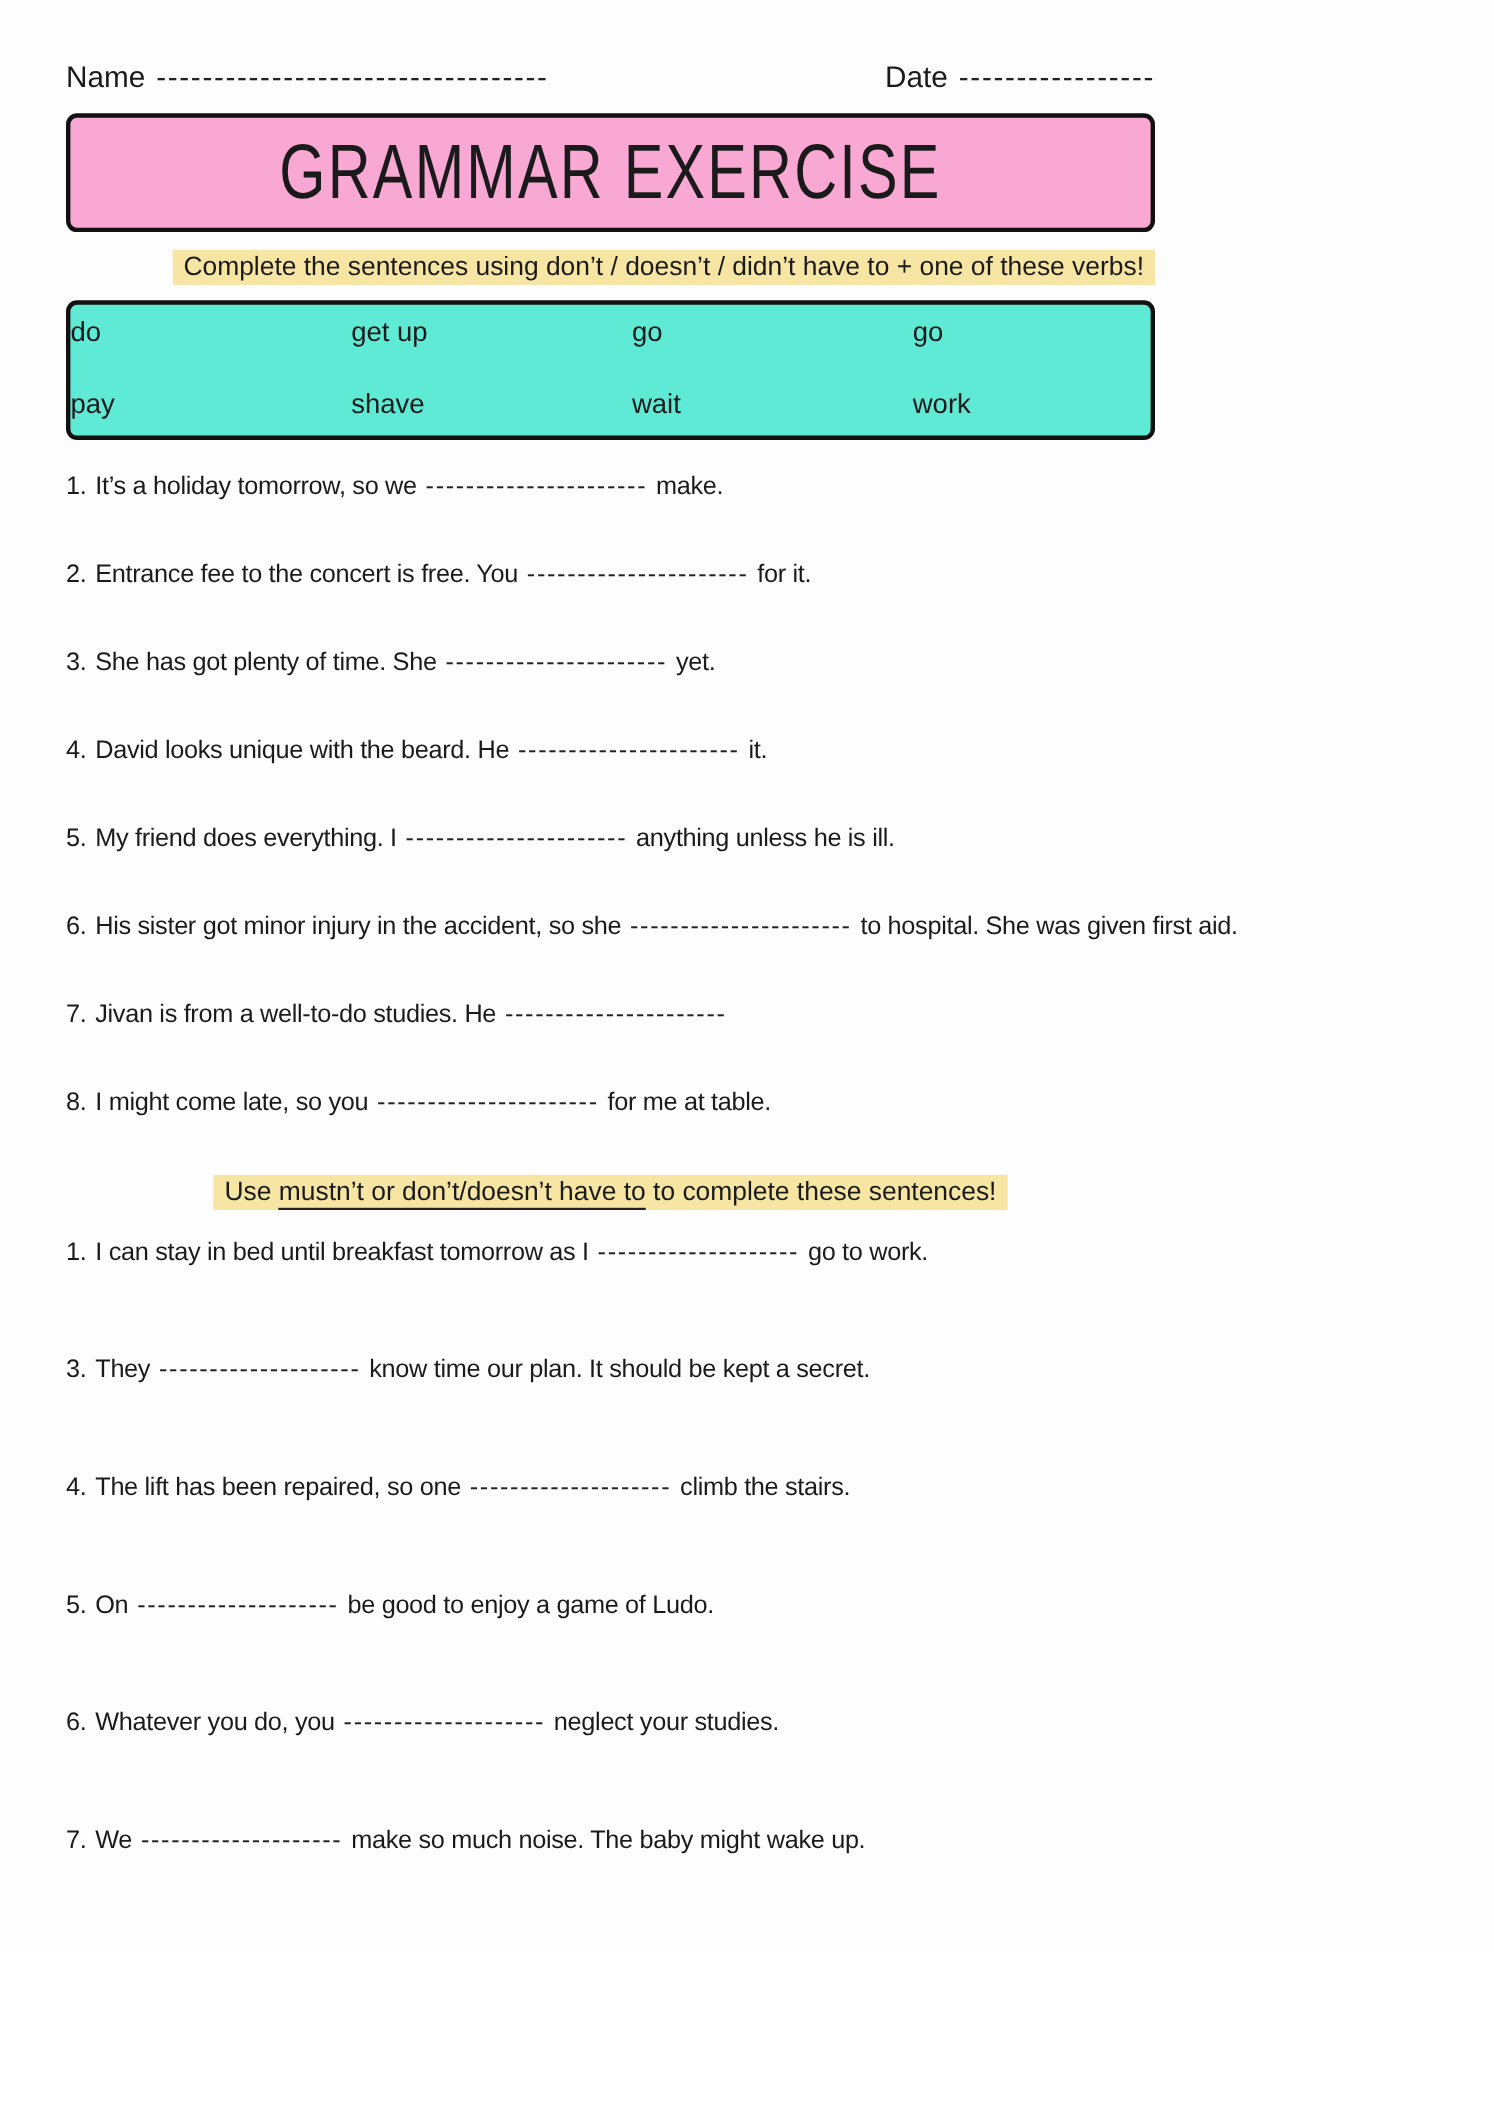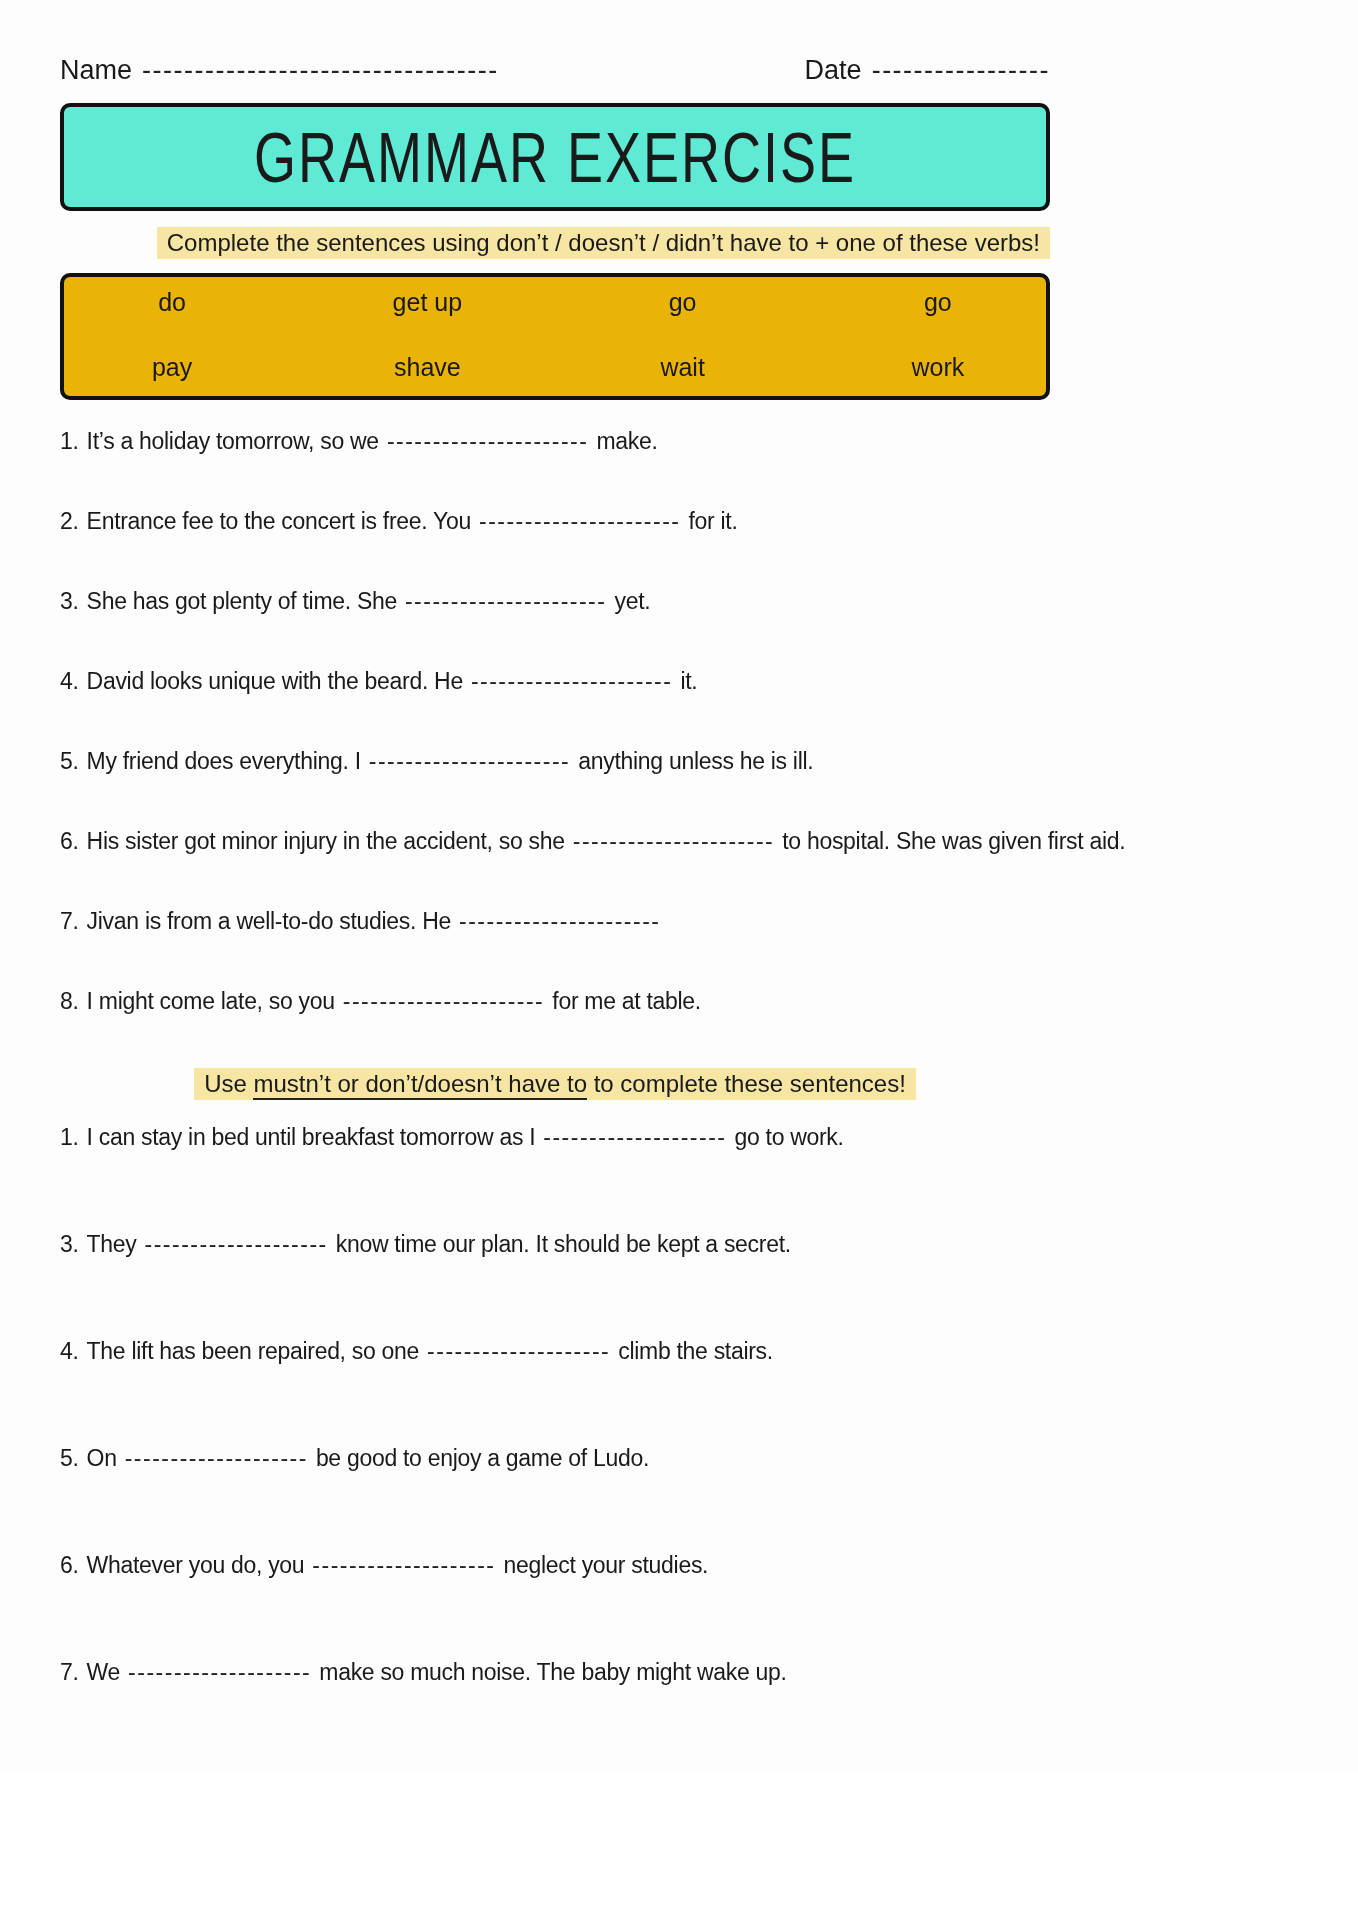--- a/index.html
+++ b/index.html
@@ -21,42 +21,42 @@
     display:flex;justify-content:space-between;align-items:flex-end;
     padding-top:55px;font-size:27px;line-height:30px;
   }
   .hgroup{display:flex;align-items:flex-end;gap:10px;white-space:nowrap;}
   .blank{letter-spacing:1.5px;white-space:nowrap;color:#222;}
   
   .title-box{
     margin-top:18px;height:100px;
     border:4px solid #111;border-radius:10px;
     display:flex;align-items:center;justify-content:center;
-    background:#5eead4;
+    background:#f9a8d4;
   }
   .title{
     font-size:54px;font-weight:500;letter-spacing:2px;
     transform:scaleY(1.30);transform-origin:center;
     white-space:nowrap;
   }
   
   .instr-wrap{margin-top:16px;text-align:right;height:32px;}
   .hl{
     display:inline-block;background:var(--highlight);
     padding:3px 10px;font-size:24px;line-height:26px;white-space:nowrap;
   }
   .ul{border-bottom:2px solid #222;padding-bottom:1px;}
   
   .verb-box{
     margin-top:14px;
     border:4px solid #111;border-radius:10px;
     padding:12px 0 16px;
     display:grid;grid-template-columns:repeat(4,1fr);row-gap:16px;
-    font-size:25px;line-height:26px;text-align:center;
-    background:#eab308;
+    font-size:25px;line-height:26px;text-align:left;
+    background:#5eead4;
     gap:39px;
   }
   
   .s-list{margin-top:28px;}
   .sentence{
     font-size:23px;line-height:26px;letter-spacing:-0.3px;
     white-space:nowrap;
   }
   .s1 .sentence{margin-bottom:54px;}
   .s2 .sentence{margin-bottom:81px;}

